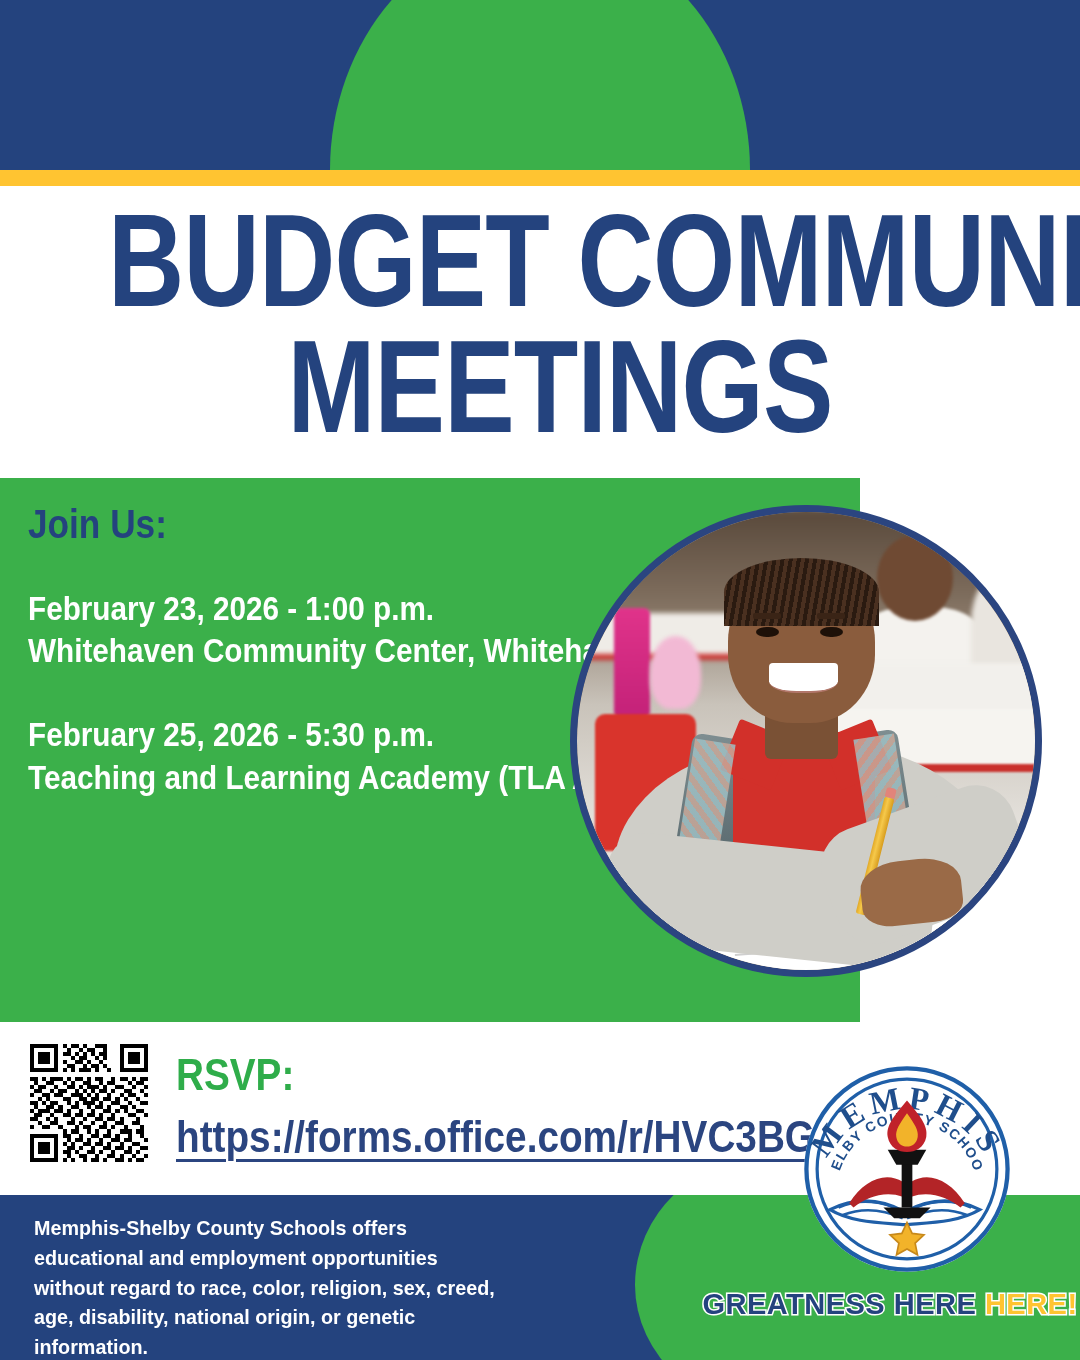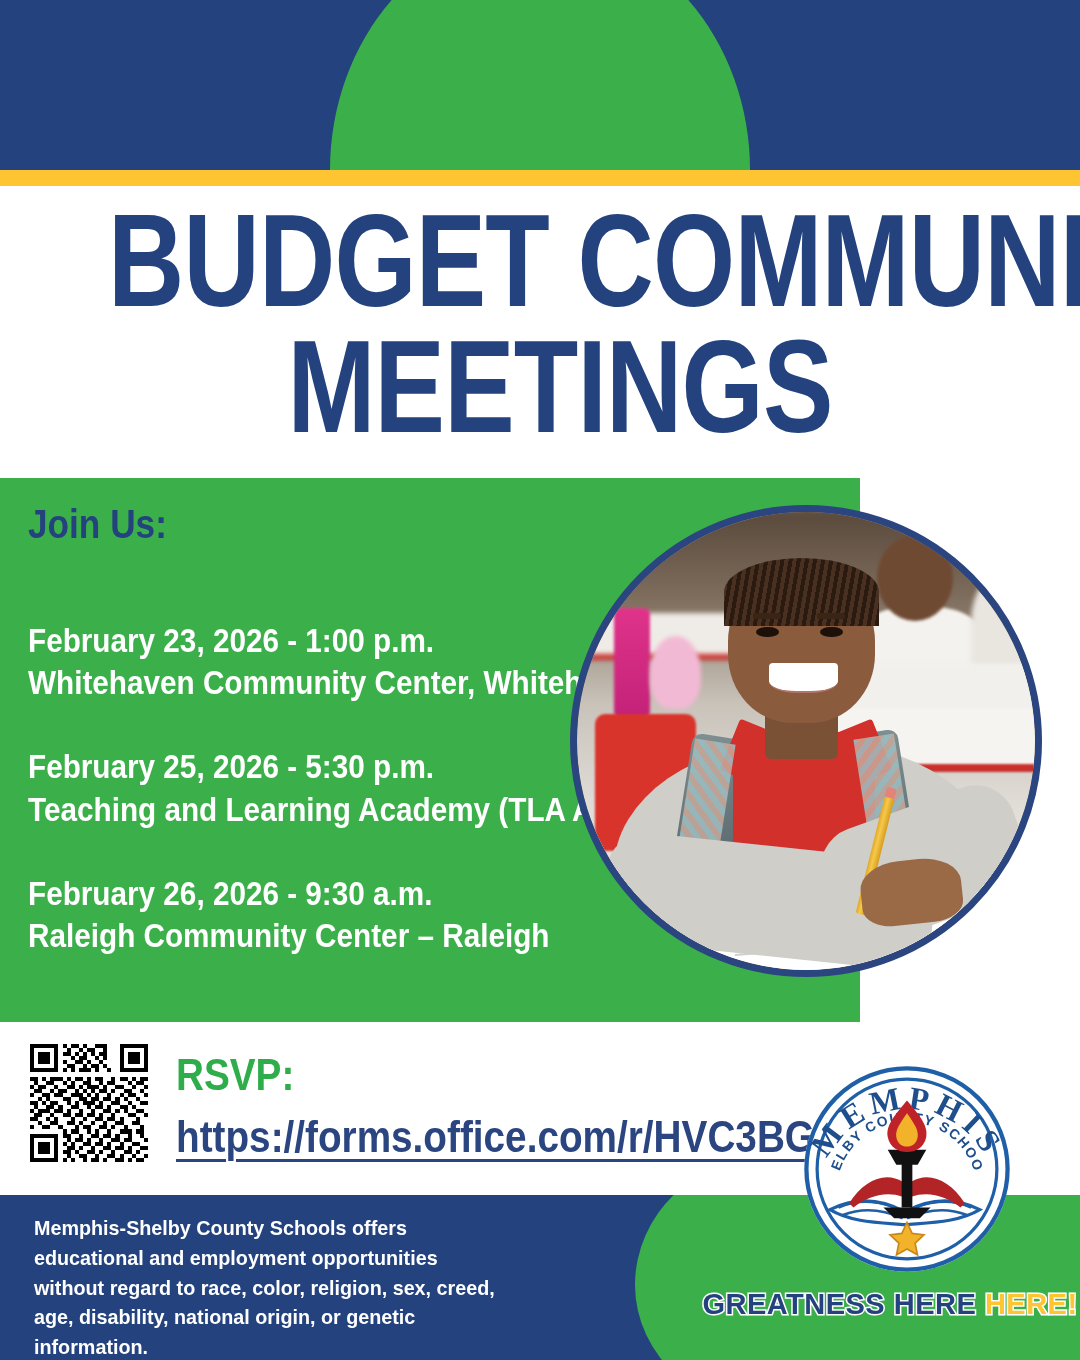--- a/index.html
+++ b/index.html
@@ -100,21 +100,20 @@
     transform-origin: left center;
     white-space: nowrap;
   }
   .meeting-list {
     position: absolute;
     left: 28px; top: 110px;
     width: 640px;
   }
   .meeting {
     margin-bottom: 42px;
-    margin-top: 32px;
   }
   .meeting-when, .meeting-where {
     color: #ffffff;
     font-family: "Liberation Sans Narrow", "Liberation Sans", sans-serif;
     font-weight: bold;
     font-size: 33px;
     line-height: 1.28;
     transform: scaleX(0.90);
     transform-origin: left center;
     white-space: nowrap;
@@ -413,24 +412,20 @@
     <div class="join-us">Join Us:</div>
 
     <div class="meeting-list">
       <div class="meeting">
         <div class="meeting-when">February 23, 2026 - 1:00 p.m.</div>
         <div class="meeting-where">Whitehaven Community Center, Whitehaven</div>
       </div>
       <div class="meeting">
         <div class="meeting-when">February 25, 2026 - 5:30 p.m.</div>
         <div class="meeting-where">Teaching and Learning Academy (TLA Auditorium)</div>
-      </div>
-      <div class="meeting">
-        <div class="meeting-when">February 26, 2026 - 9:30 a.m.</div>
-        <div class="meeting-where">Raleigh Community Center – Raleigh</div>
       </div>
     </div>
   </div>
 
   <div class="photo-circle">
     <div class="photo-inner">
       <div class="ph-bg"></div>
       <div class="ph-wall"></div>
       <div class="ph-deskfar2"></div>
       <div class="ph-bottle"></div>

